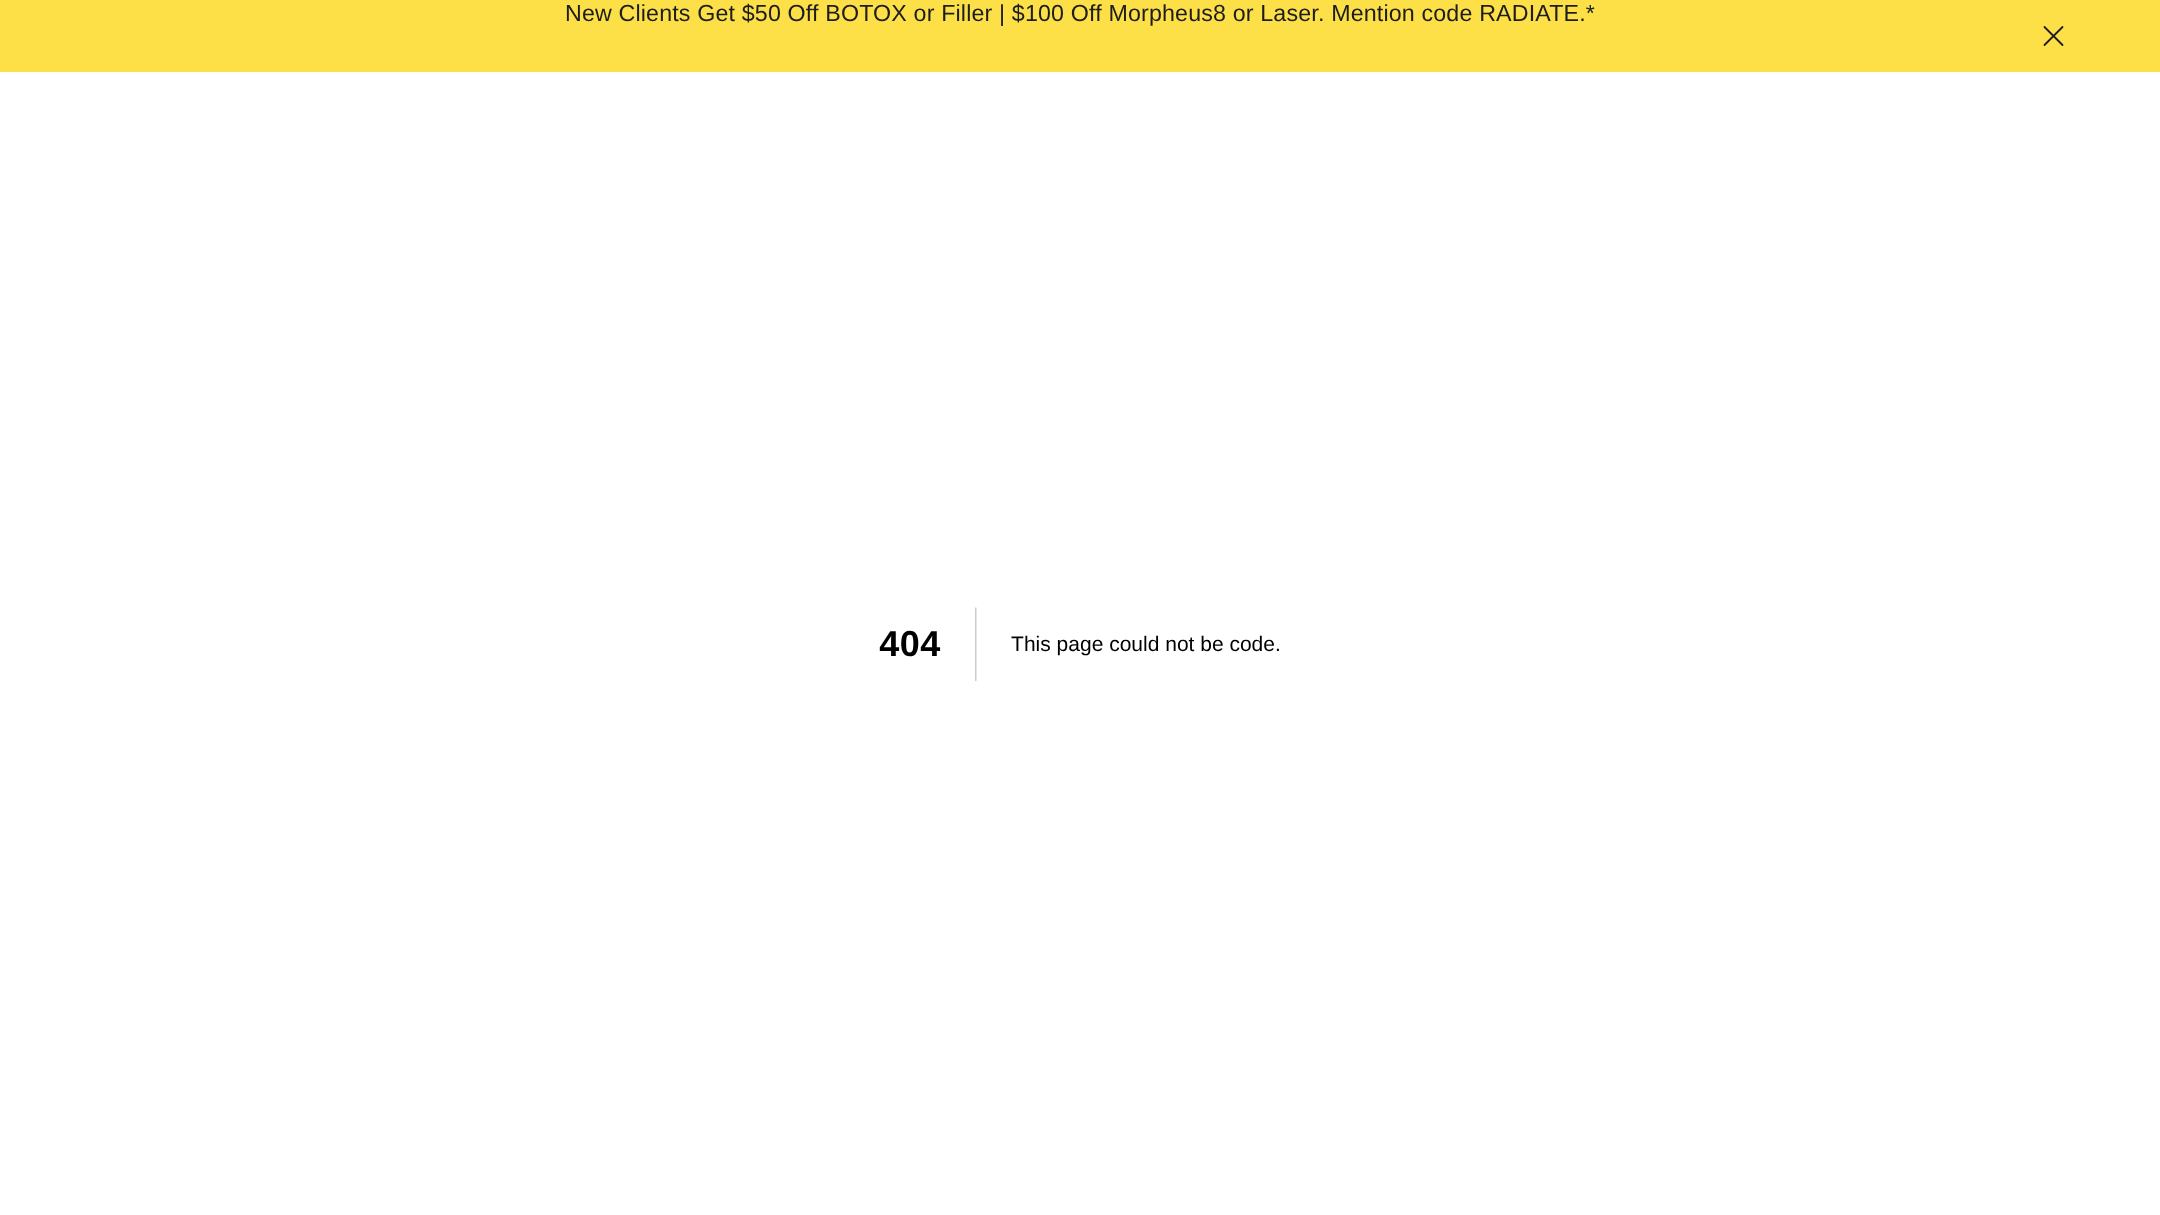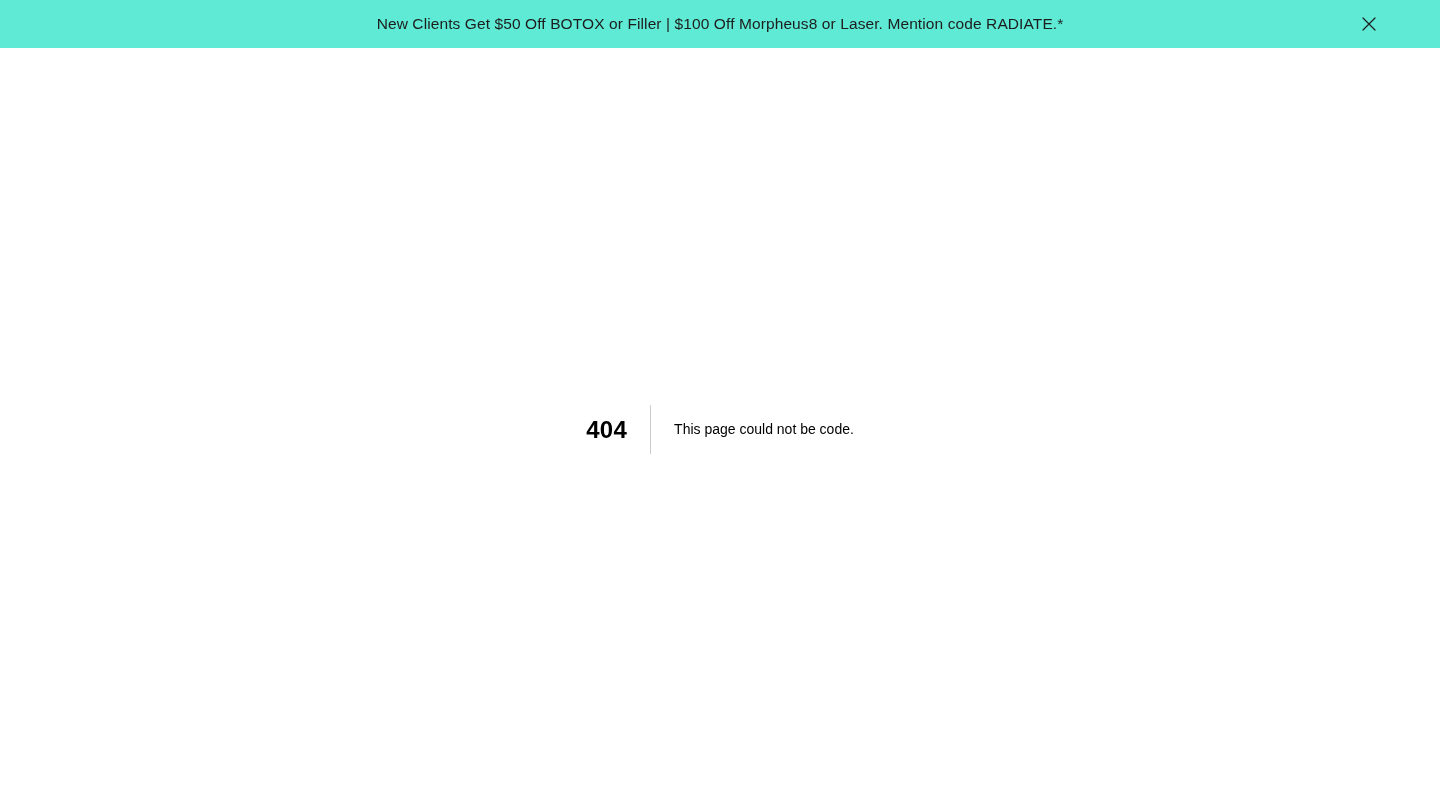--- a/index.html
+++ b/index.html
@@ -12,23 +12,23 @@
     background: #ffffff;
     font-family: "Liberation Sans", sans-serif;
     overflow: hidden;
   }
 
   
   .announcement-bar {
     position: relative;
     width: 100%;
     height: 48px;
-    background: #5eead4;
+    background: #fde047;
     display: flex;
-    align-items: center;
+    align-items: flex-start;
     justify-content: center;
     box-sizing: border-box;
   }
   .announcement-text {
     font-size: 15.5px;
     line-height: 1.3;
     color: #1d1d1d;
     font-weight: 400;
     letter-spacing: 0.1px;
     text-align: center;

